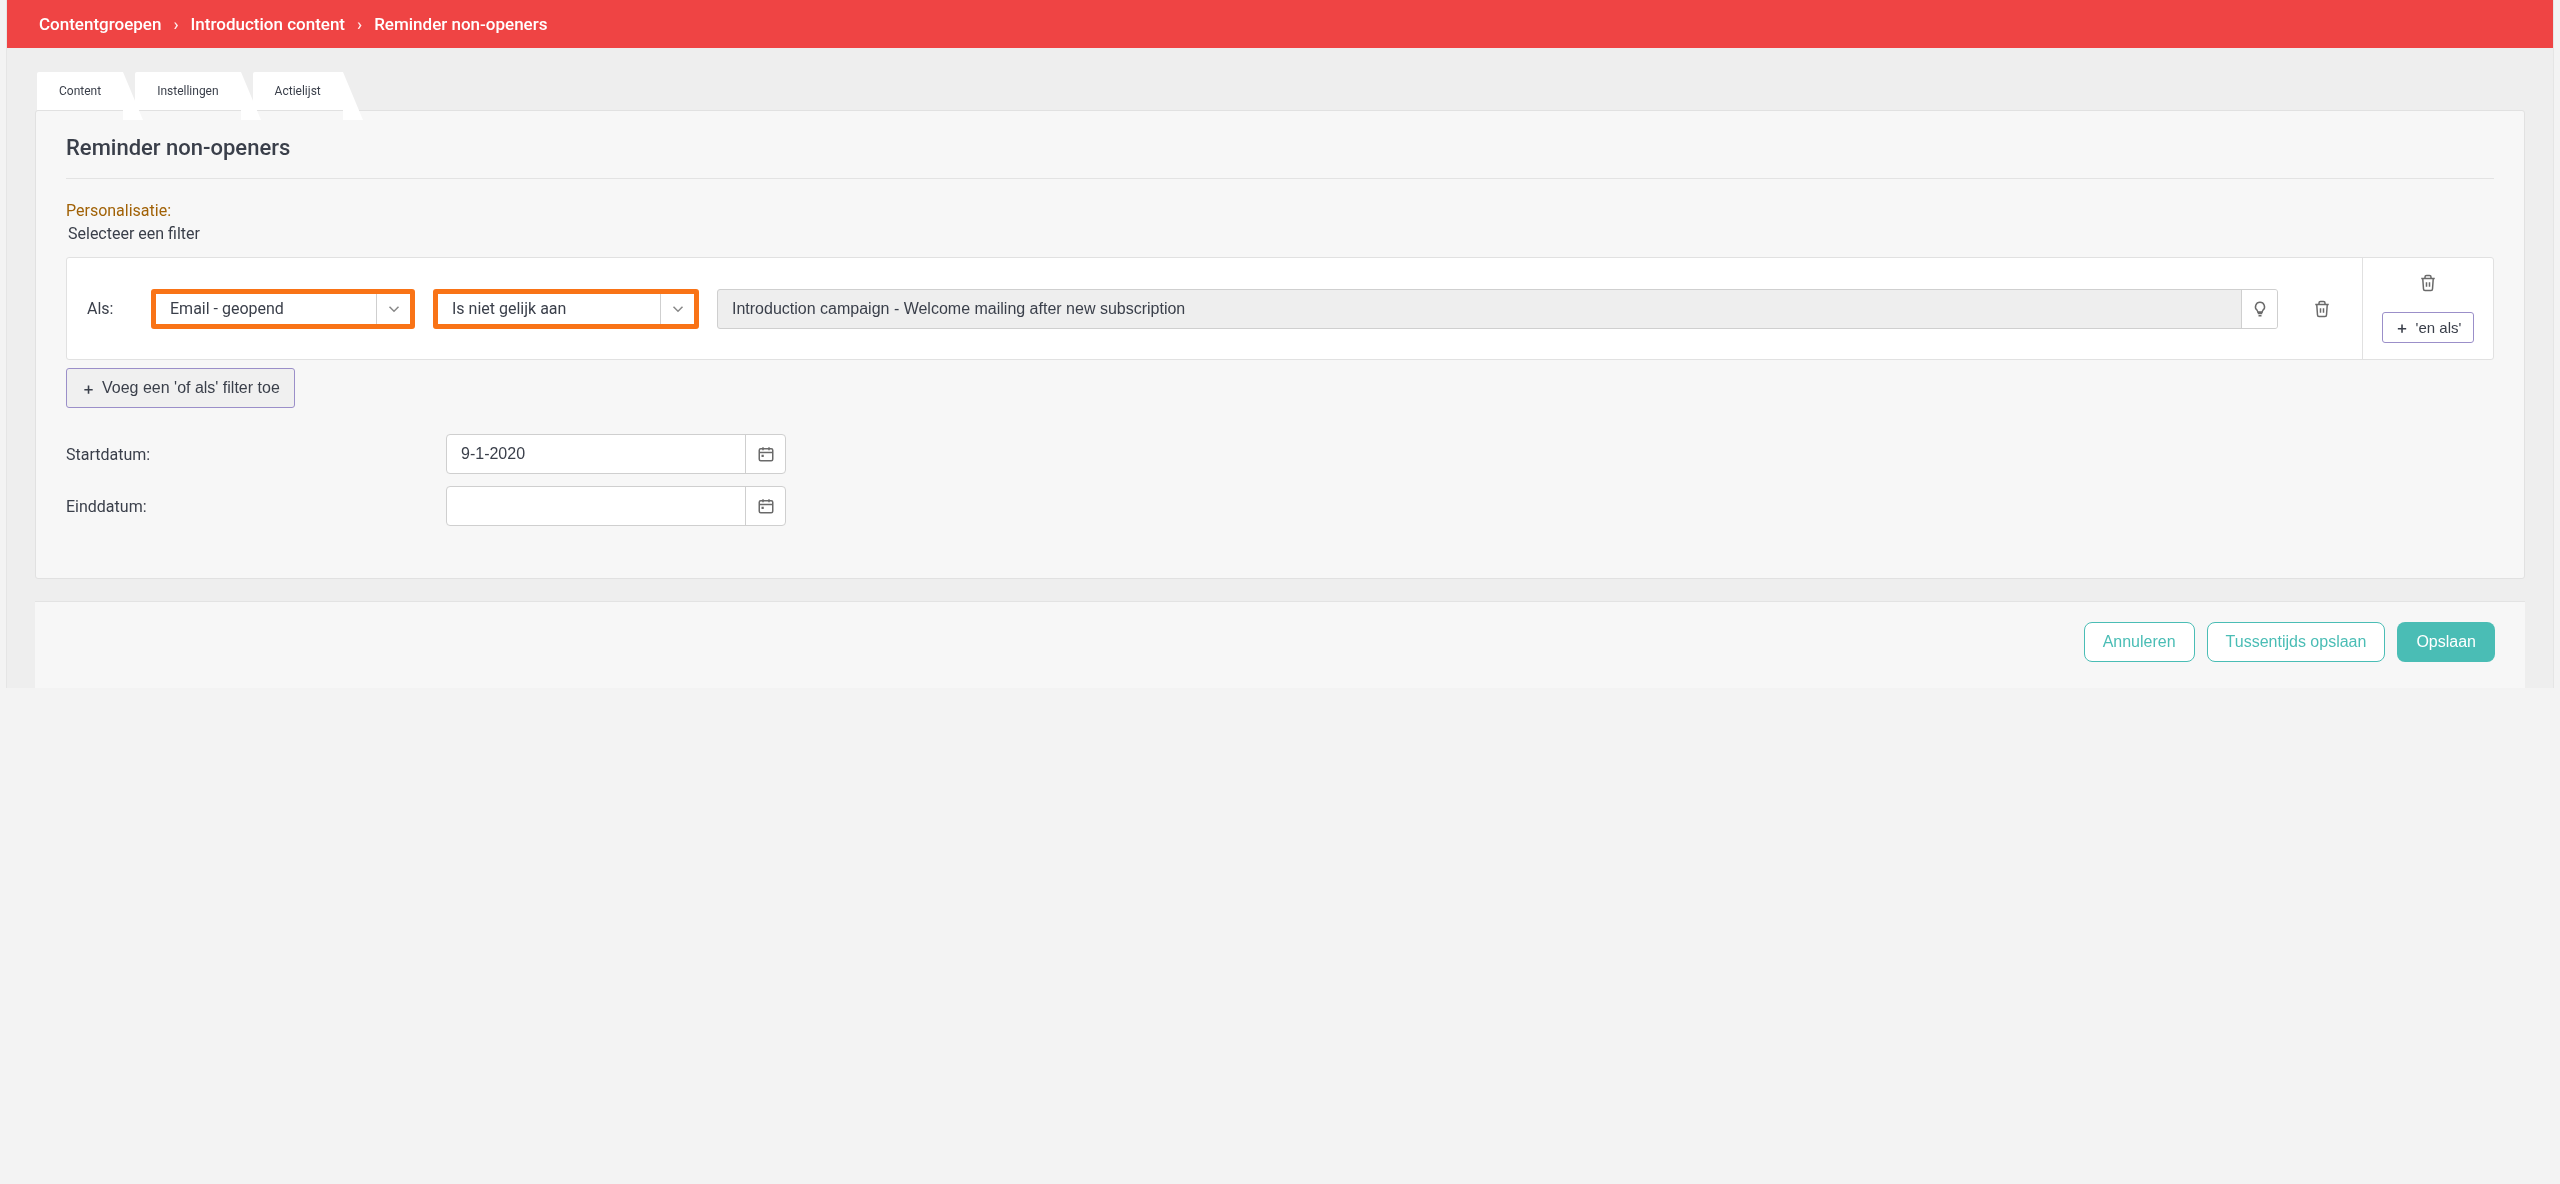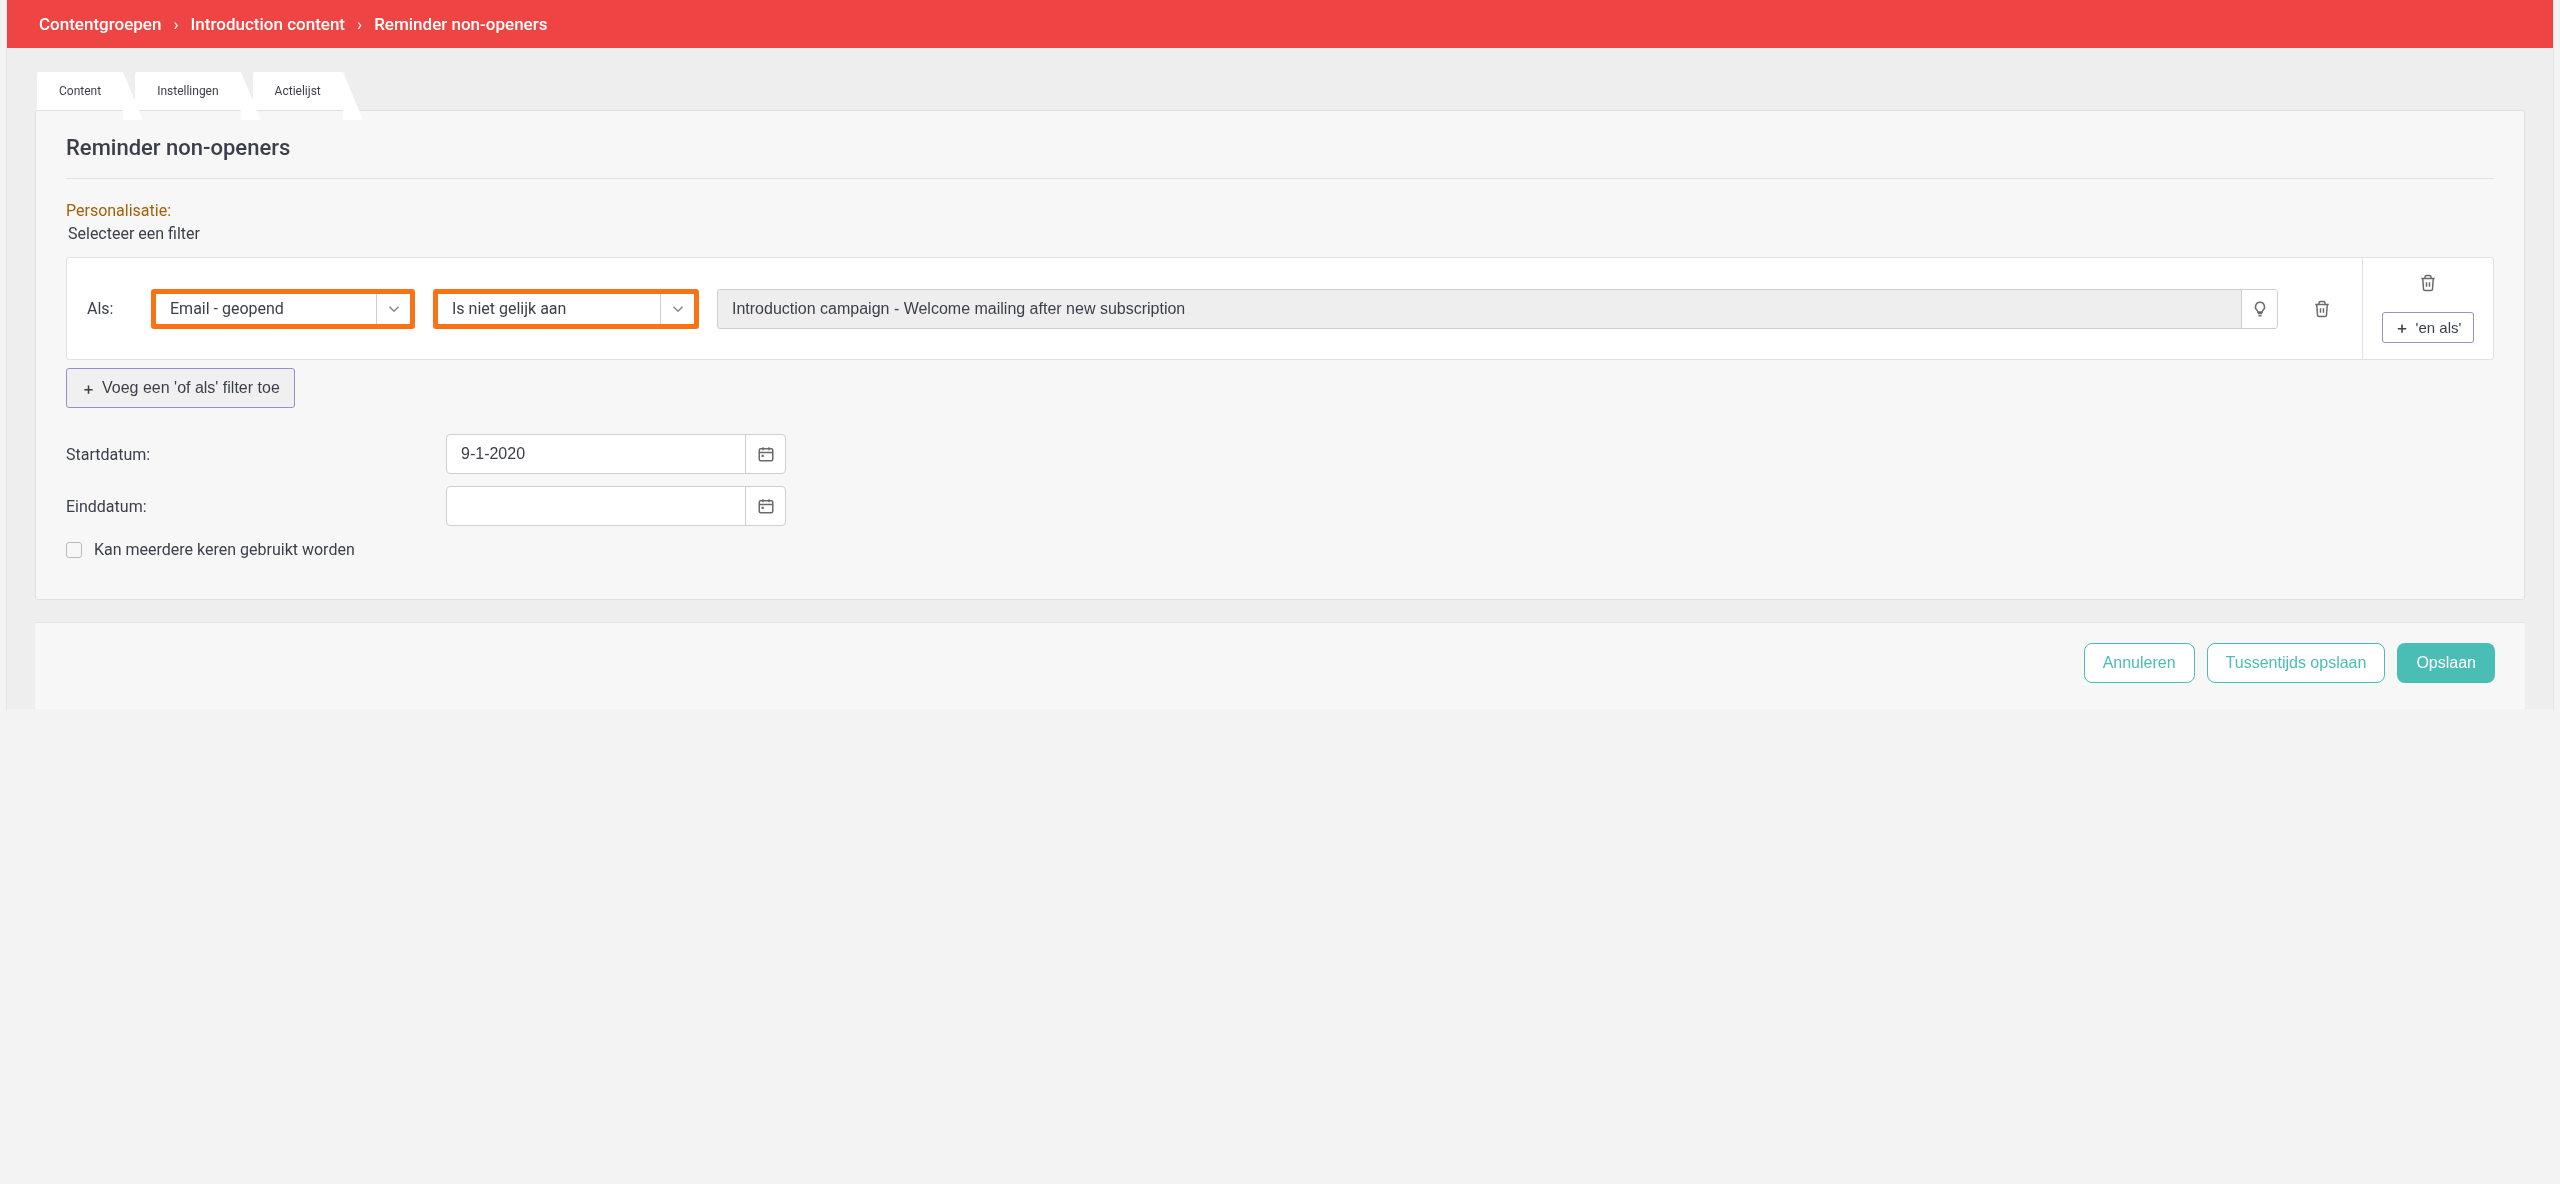--- a/index.html
+++ b/index.html
@@ -386,24 +386,20 @@
                 <rect x="3" y="5" width="18" height="16" rx="2"></rect>
                 <line x1="3" y1="10" x2="21" y2="10"></line>
                 <line x1="8" y1="3" x2="8" y2="7"></line>
                 <line x1="16" y1="3" x2="16" y2="7"></line>
                 <rect x="6" y="13" width="3" height="3" class="fill" style="fill:currentColor;stroke:none"></rect>
               </svg>
           </div>
         </div>
       </div>
 
-      <div class="check-row">
-        <input type="checkbox" style="">
-        <span>Kan meerdere keren gebruikt worden</span>
-      </div>
     </div>
 
     <div class="footer-actions">
       <button class="btn btn-secondary">Annuleren</button>
       <button class="btn btn-secondary">Tussentijds opslaan</button>
       <button class="btn btn-primary">Opslaan</button>
     </div>
   </div>
 </div>
 

